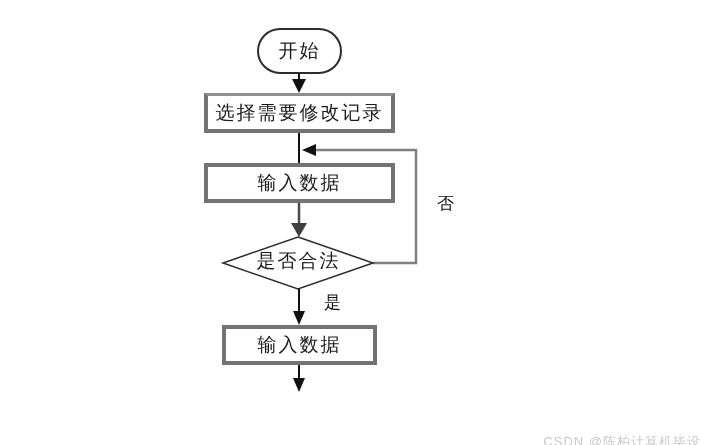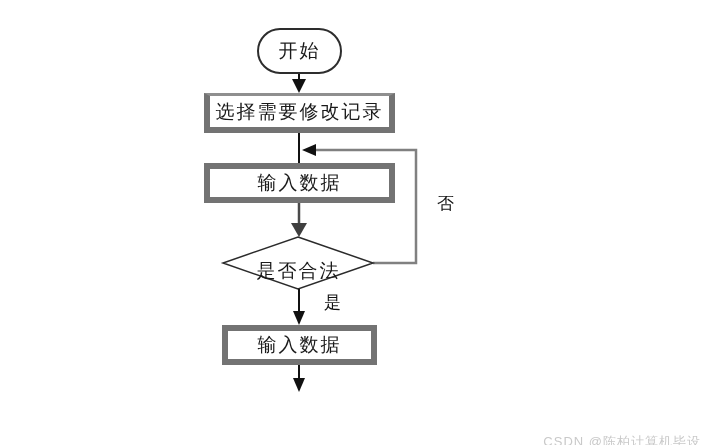--- a/index.html
+++ b/index.html
@@ -27,31 +27,31 @@
     color: #1a1a1a;
     letter-spacing: 2px;
     background: #ffffff;
     z-index: 2;
   }
   .terminal {
     border: 2px solid #2d2d2d;
     border-radius: 23px;
   }
   .process {
-    border: 6px solid #737373;
+    border: 4px solid #737373;
   }
   #node-start  { left: 257px; top: 28px;  width: 85px;  height: 46px; }
   #node-select { left: 204px; top: 93px;  width: 191px; height: 40px;
                  border-top: 3px solid #8f8f8f; text-align: center; }
   #node-input  { left: 204px; top: 163px; width: 191px; height: 40px; }
   #node-write  { left: 222px; top: 325px; width: 155px; height: 40px; }
   #node-end    { left: 257px; top: 392px; width: 85px;  height: 44px; }
   #node-valid-label {
     position: absolute;
-    left: 223px; top: 254px; width: 151px; height: 34px;
+    left: 223px; top: 244px; width: 151px; height: 34px;
     display: flex; align-items: center; justify-content: center;
     font-size: 19px; color: #1a1a1a; letter-spacing: 2px;
     z-index: 2;
   }
   .edge-label {
     position: absolute;
     font-size: 17px;
     color: #111111;
     z-index: 2;
   }

